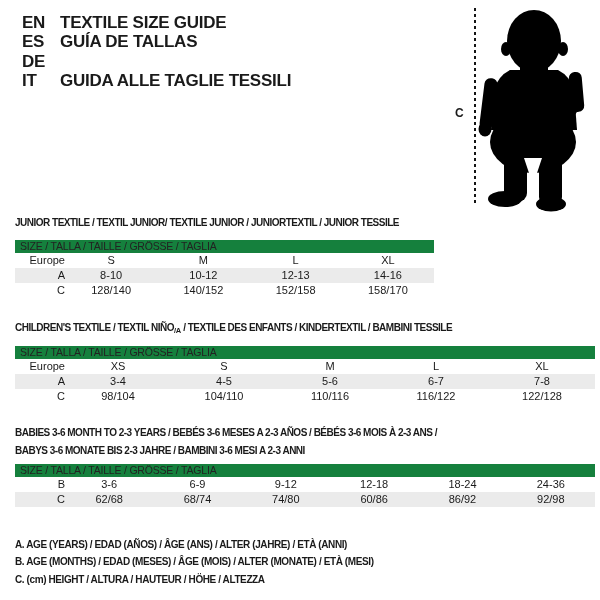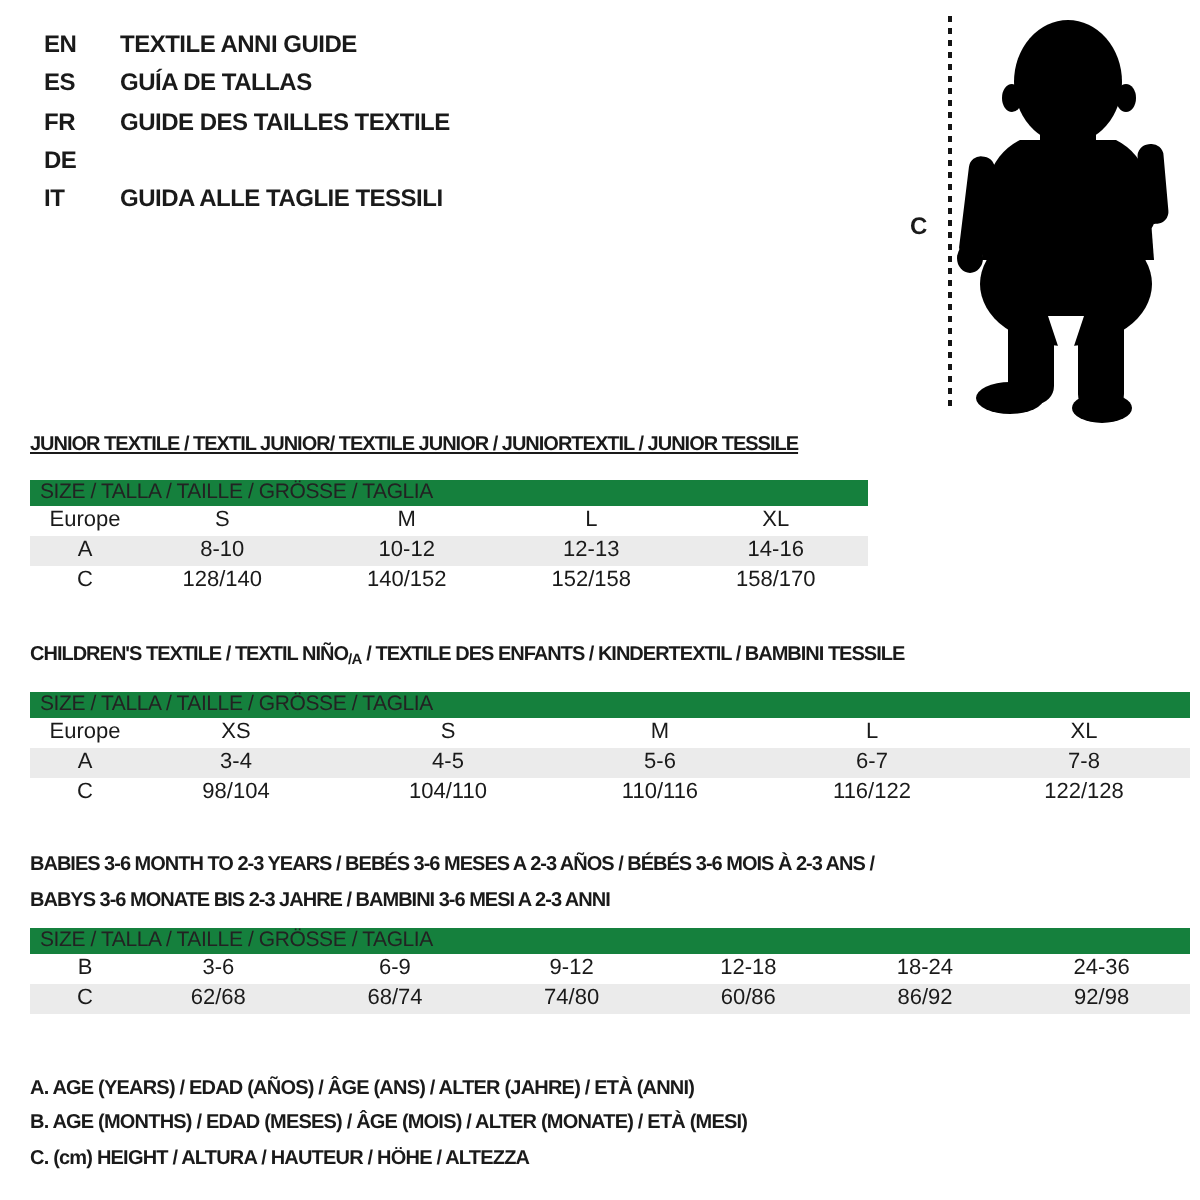--- a/index.html
+++ b/index.html
@@ -5,75 +5,71 @@
   html,body{margin:0;padding:0;}
   body{
     width:600px;height:600px;background:#ffffff;
     font-family:"Liberation Sans", sans-serif;color:#1a1a1a;
     position:relative;overflow:hidden;
   }
   .page{position:absolute;inset:0;width:600px;height:600px;background:#fff;}
 
   
   .lang-block{position:absolute;left:22px;top:13px;}
-  .lang-row{display:flex;line-height:19.3px;font-weight:bold;font-size:12px;letter-spacing:-0.25px;white-space:nowrap;align-items:flex-end;}
+  .lang-row{display:flex;line-height:19.3px;font-weight:bold;font-size:17px;letter-spacing:-0.25px;white-space:nowrap;align-items:flex-end;}
   .lang-code{width:38px;flex:0 0 38px;}
 
   
   .dash-line{
     position:absolute;left:474px;top:8px;width:2px;height:198px;
     background-image:repeating-linear-gradient(to bottom,#141414 0 3px,transparent 3px 6px);
   }
   .c-label{position:absolute;left:455px;top:106px;font-weight:bold;font-size:12px;}
   .toddler{position:absolute;left:478px;top:8px;}
 
   
   .tbl-title{
     position:absolute;left:15px;font-weight:bold;font-size:10px;
     letter-spacing:-0.5px;white-space:nowrap;line-height:12px;
   }
-  #t1-title{top:217px;text-decoration:underline;}
+  #t1-title{top:217px;}
   #t2-title{top:322px;}
   #t3-title{top:424px;line-height:18px;}
   .sub{font-size:7.5px;vertical-align:-2px;letter-spacing:-0.3px;}
 
   
   .size-table{position:absolute;border-collapse:collapse;table-layout:fixed;font-size:11px;}
   #t1{left:15px;top:240px;width:419px;}
   #t2{left:15px;top:346px;width:580px;}
   #t3{left:15px;top:464px;width:580px;}
   .size-table td{padding:0;height:15px;vertical-align:middle;text-align:center;line-height:15px;}
-  .size-table td.lbl{text-align:center;padding-left:5px;}
+  .size-table td.lbl{text-align:right;padding-left:5px;}
   .size-table tr.hdr td{
     background:#15803d;text-align:left;padding-left:5px;
     font-size:10.5px;height:13px;line-height:13px;letter-spacing:-0.2px;color:#222;
   }
   .size-table tr.alt td{background:#ebebeb;}
 
   
   .footnotes{position:absolute;left:15px;top:536px;font-weight:bold;font-size:10px;letter-spacing:-0.4px;}
   .footnote{line-height:17.3px;white-space:nowrap;}
 </style>
 </head>
 <body>
 
 <div class="page">
 
   <div class="lang-block">
     <div class="lang-row">
       <span class="lang-code">EN</span>
-      <span class="lang-label">TEXTILE ANNI GUIDE</span>
+      <span class="lang-label">TEXTILE SIZE GUIDE</span>
     </div>
     <div class="lang-row">
       <span class="lang-code">ES</span>
       <span class="lang-label">GUÍA DE TALLAS</span>
-    </div>
-    <div class="lang-row">
-      <span class="lang-code">FR</span>
-      <span class="lang-label">GUIDE DES TAILLES TEXTILE</span>
     </div>
     <div class="lang-row">
       <span class="lang-code">DE</span>
     </div>
     <div class="lang-row">
       <span class="lang-code">IT</span>
       <span class="lang-label">GUIDA ALLE TAGLIE TESSILI</span>
     </div>
   </div>
 

